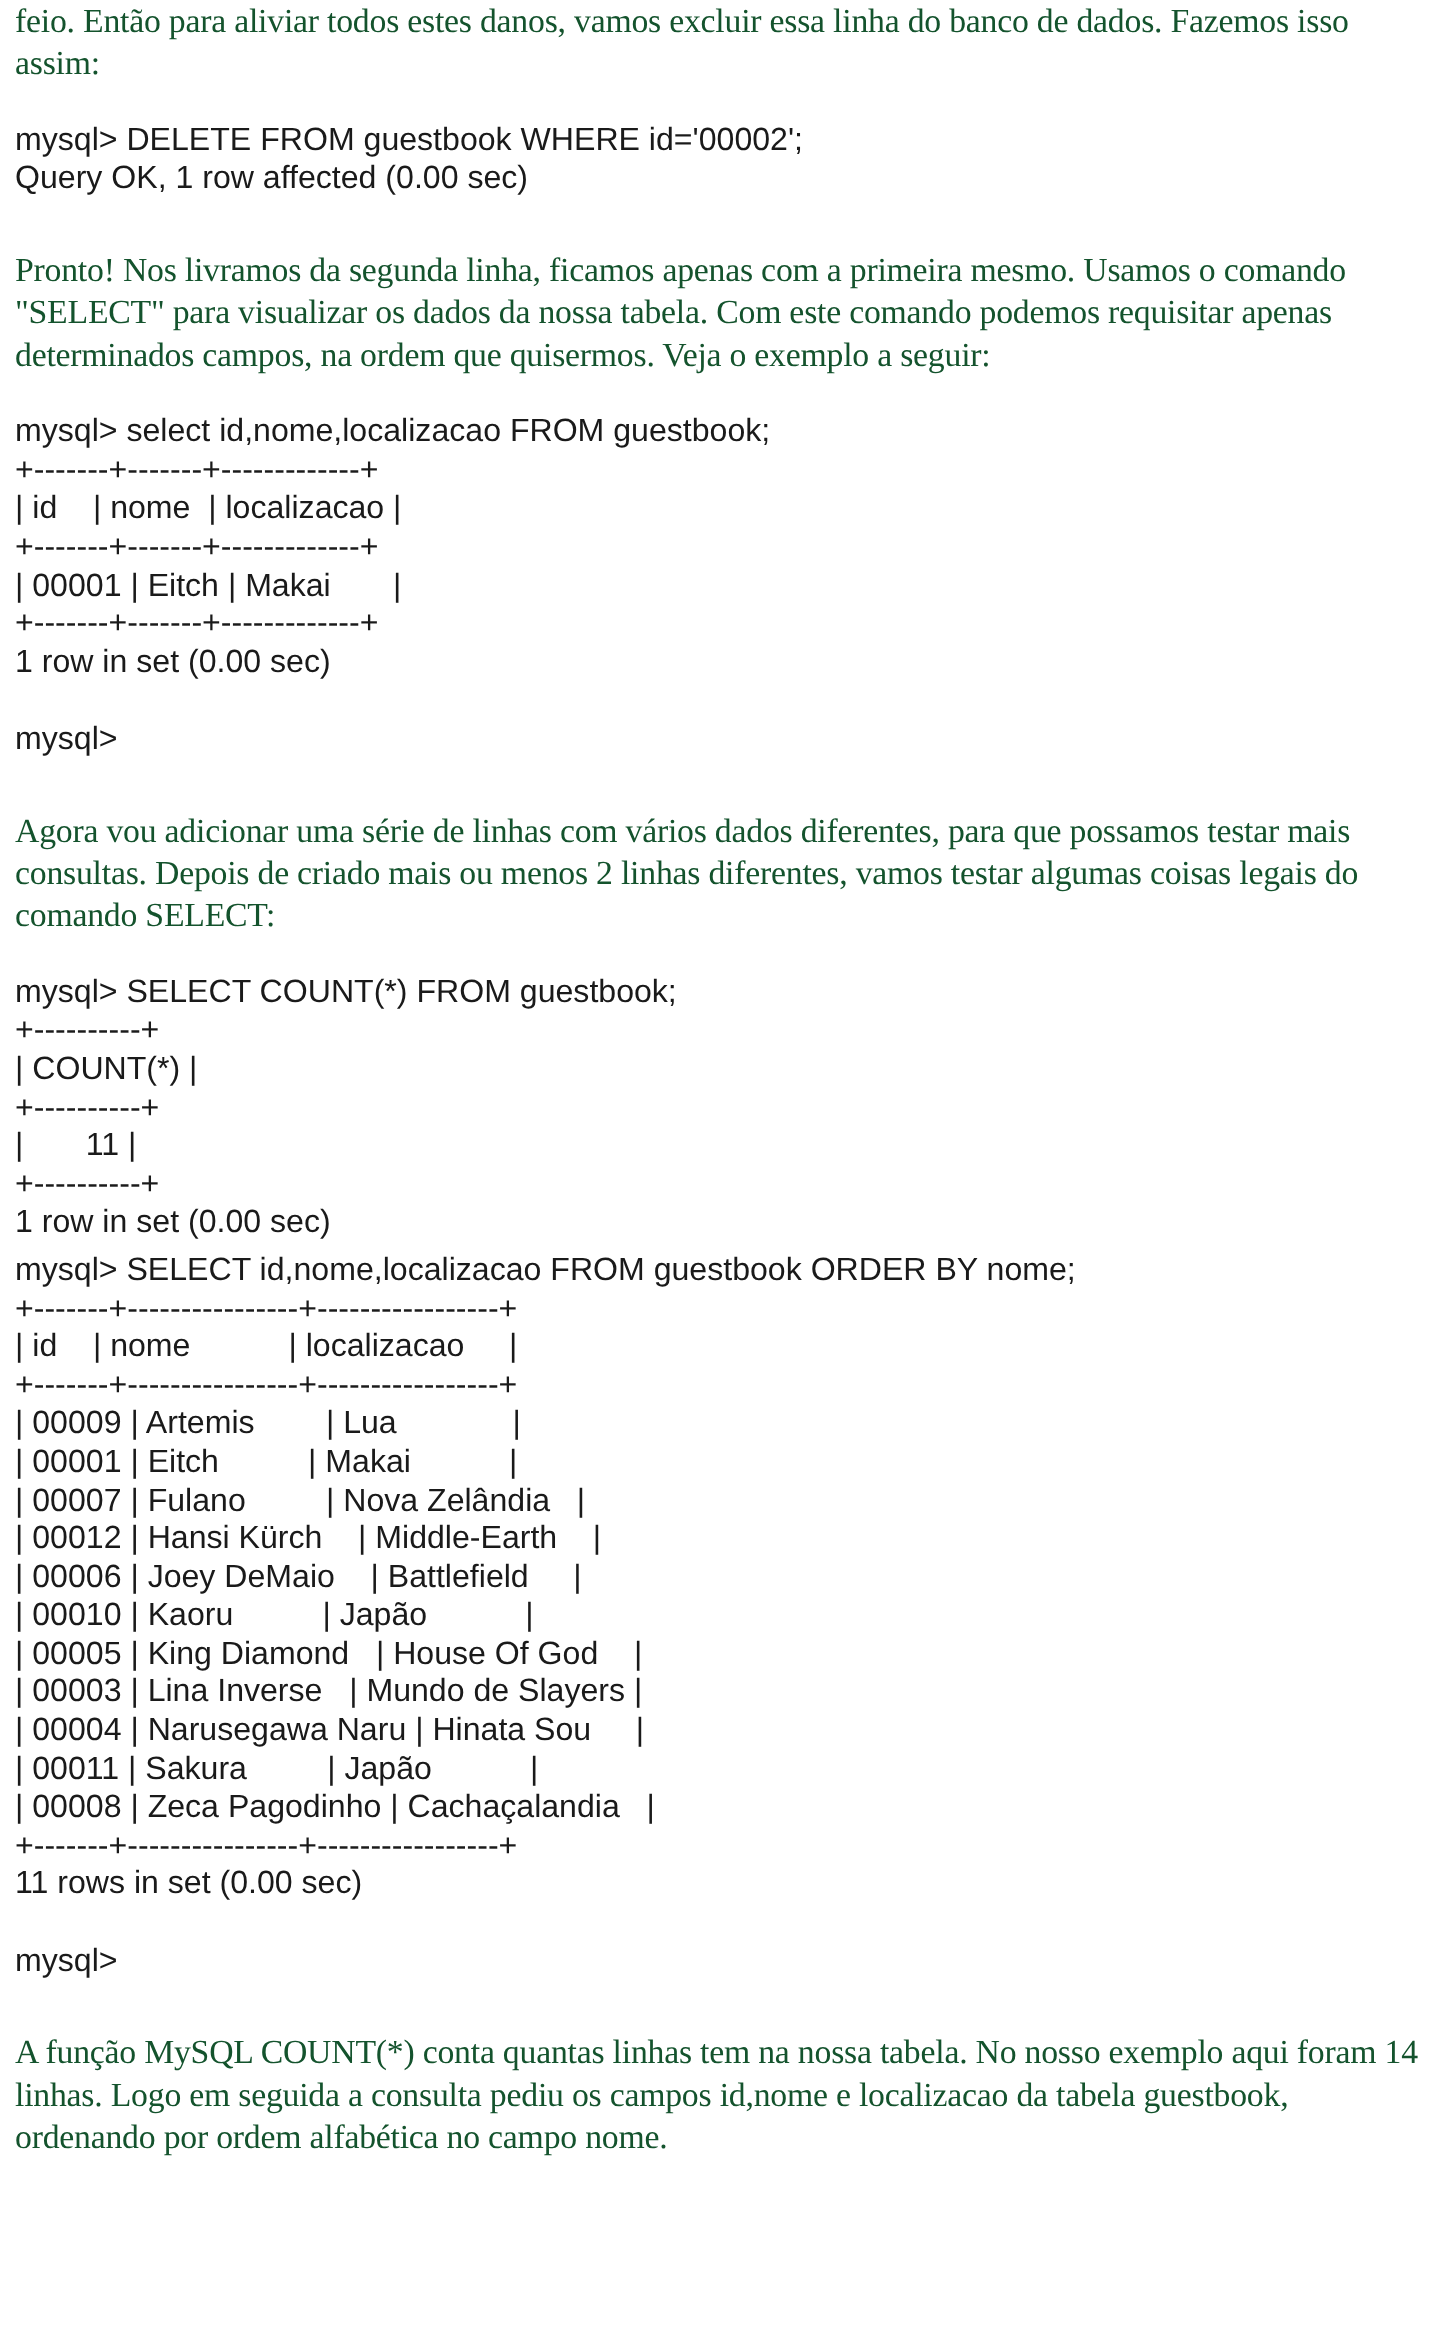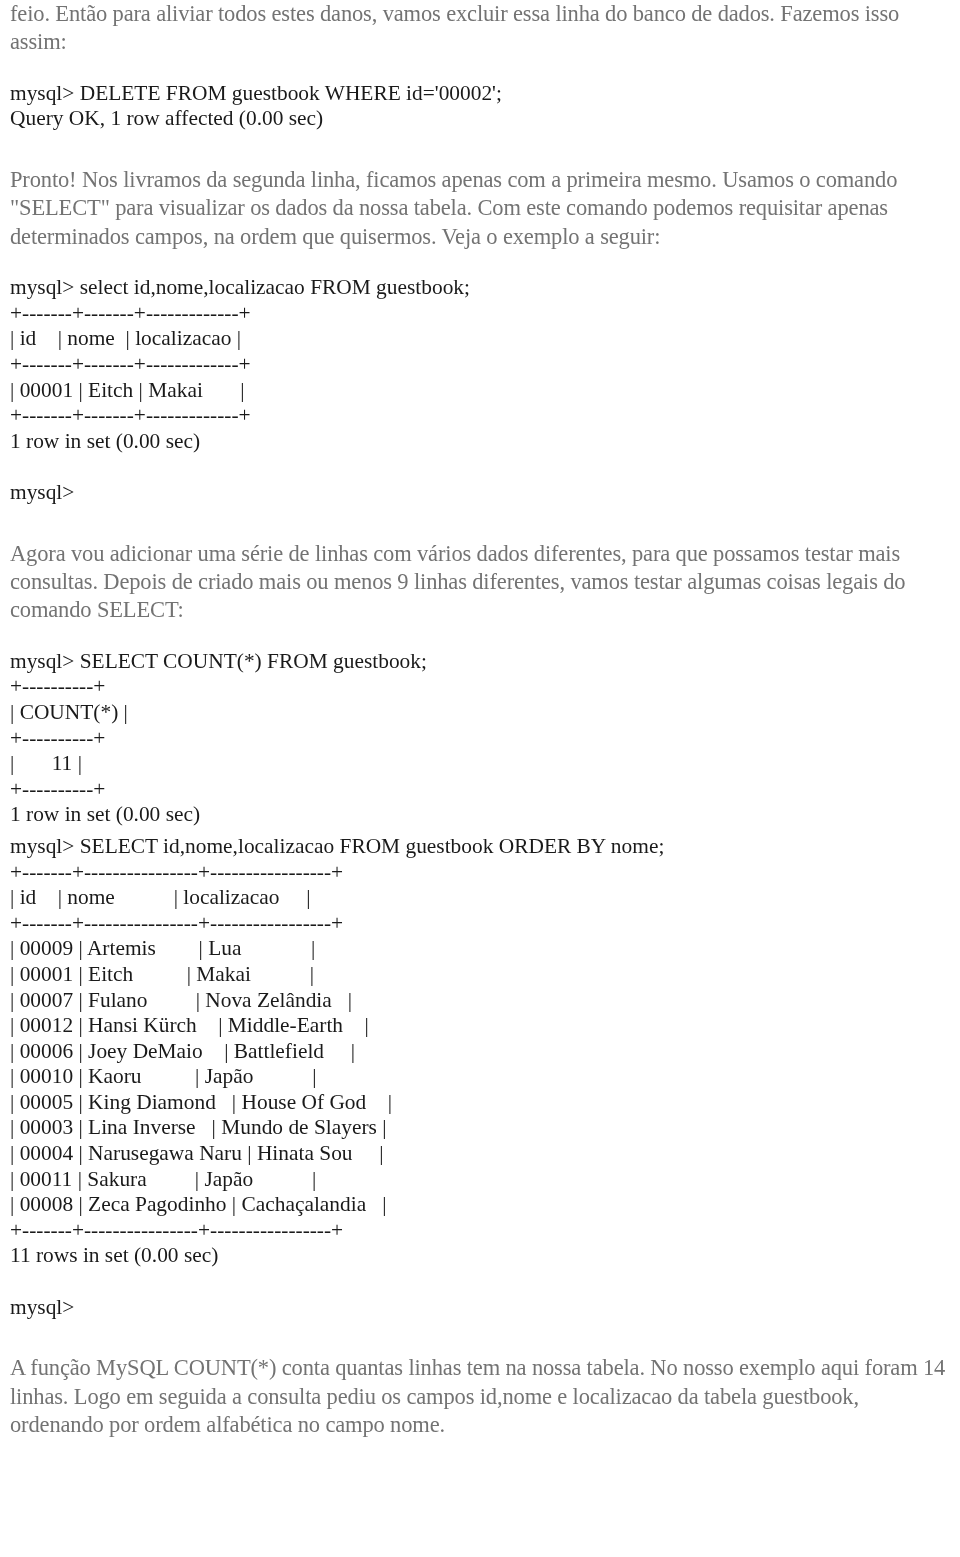--- a/index.html
+++ b/index.html
@@ -19,29 +19,29 @@
     position: relative;
     width: 960px;
     height: 1557px;
     padding: 0;
     box-sizing: border-box;
   }
   .prose {
     font-family: "Liberation Serif", serif;
     font-size: 22.5px;
     line-height: 28.4px;
-    color: #737373;
+    color: #14532d;
     margin: 0;
     padding: 0 12px 0 10px;
     text-align: left;
     white-space: normal;
     letter-spacing: -0.15px;
   }
   .console {
-    font-family: Liberation Serif, serif;
+    font-family: Liberation Sans, sans-serif;
     font-size: 21.4px;
     line-height: 25.6px;
     color: #1a1a1a;
     margin: 0;
     padding: 0 0 0 10px;
     white-space: pre;
     letter-spacing: 0px;
   }
   .gap-xs { height: 6px; }
   .gap-m  { height: 24px; }
@@ -71,21 +71,21 @@
 | id    | nome  | localizacao |
 +-------+-------+-------------+
 | 00001 | Eitch | Makai       |
 +-------+-------+-------------+
 1 row in set (0.00 sec)
 
 mysql&gt;</pre>
 
   <div class="gap-l"></div>
 
-  <p class="prose">Agora vou adicionar uma série de linhas com vários dados diferentes, para que possamos testar mais consultas. Depois de criado mais ou menos 9 linhas diferentes, vamos testar algumas coisas legais do comando SELECT:</p>
+  <p class="prose">Agora vou adicionar uma série de linhas com vários dados diferentes, para que possamos testar mais consultas. Depois de criado mais ou menos 2 linhas diferentes, vamos testar algumas coisas legais do comando SELECT:</p>
 
   <div class="gap-m"></div>
 
   <pre class="console blk">mysql&gt; SELECT COUNT(*) FROM guestbook;
 +----------+
 | COUNT(*) |
 +----------+
 |       11 |
 +----------+
 1 row in set (0.00 sec)</pre>

